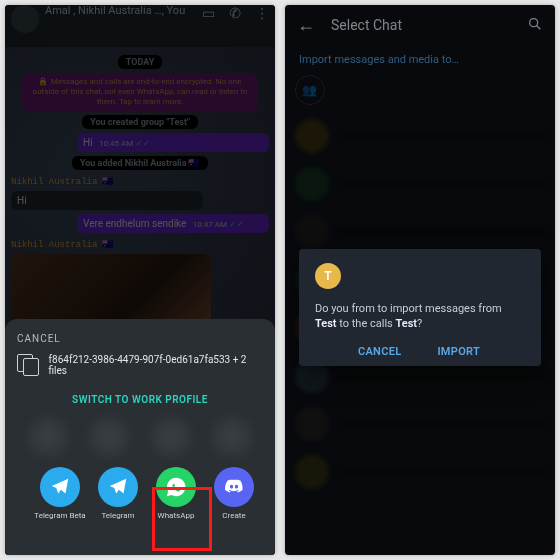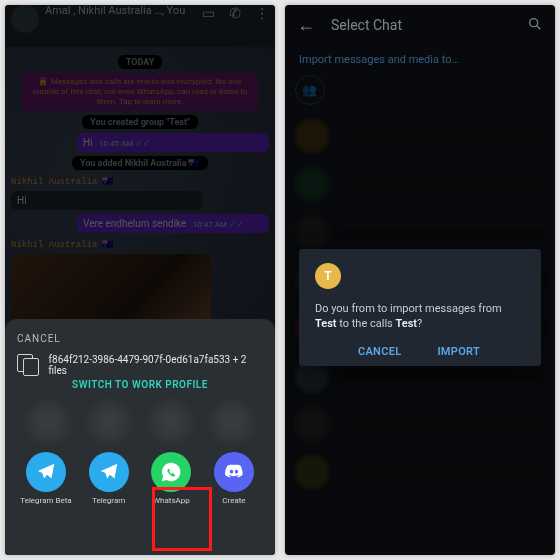--- a/index.html
+++ b/index.html
@@ -61,24 +61,24 @@
     border-top-left-radius:12px; border-top-right-radius:12px;
     padding:14px 12px 8px; box-sizing:border-box;
     color:#cfd3d6;
     display:flex; flex-direction:column;
   }
   .sheet .lbl { font-size:10px; letter-spacing:1px; color:#b7bcc0; margin-bottom:10px;}
   .file-row { display:flex; align-items:center; gap:10px; font-size:10px; color:#e3e6e8;}
   .file-ic { width:22px; height:22px; position:relative;}
   .file-ic .a,.file-ic .b{position:absolute;width:14px;height:16px;border:1px solid #d0d3d6;background:#2a2f33;border-radius:2px;}
   .file-ic .a{left:0;top:0;} .file-ic .b{left:6px;top:4px;}
-  .work { margin:3px auto 10px; font-size:10px; letter-spacing:0.5px; color:#2dd4bf; font-weight:600; text-align:center;}
+  .work { margin:18px auto 10px; font-size:10px; letter-spacing:0.5px; color:#2dd4bf; font-weight:600; text-align:center;}
   .blur-row { display:flex; justify-content:space-around; margin-bottom:8px;}
   .blur-dot { width:44px; height:44px; border-radius:50%; background:radial-gradient(circle,#3a3f44,#2a2f33); filter:blur(3px);}
-  .app-row { display:flex; justify-content:space-between; padding-bottom:2px;}
+  .app-row { display:flex; justify-content:flex-end; padding-bottom:2px;}
   .app { display:flex; flex-direction:column; align-items:center; gap:4px; width:58px;}
   .app .ic { width:40px; height:40px; border-radius:50%; display:flex; align-items:center; justify-content:center;}
   .app .nm { font-size:8px; color:#cfd3d6; text-align:center;}
   .tg { background:#2aabee;}
   .wa { background:#25d366;}
   .dc { background:#5865f2;}
   .tg svg, .wa svg, .dc svg { width:22px; height:22px; fill:#fff;}
   .hl { position:absolute; border:3px solid #ff1a1a; width:54px; height:58px; bottom:4px; left:147px;}
   
   .tg-header{ position:absolute; top:0; left:0; right:0; height:40px; display:flex; align-items:center; padding:0 12px; color:#e6edf3; font-size:14px;}

